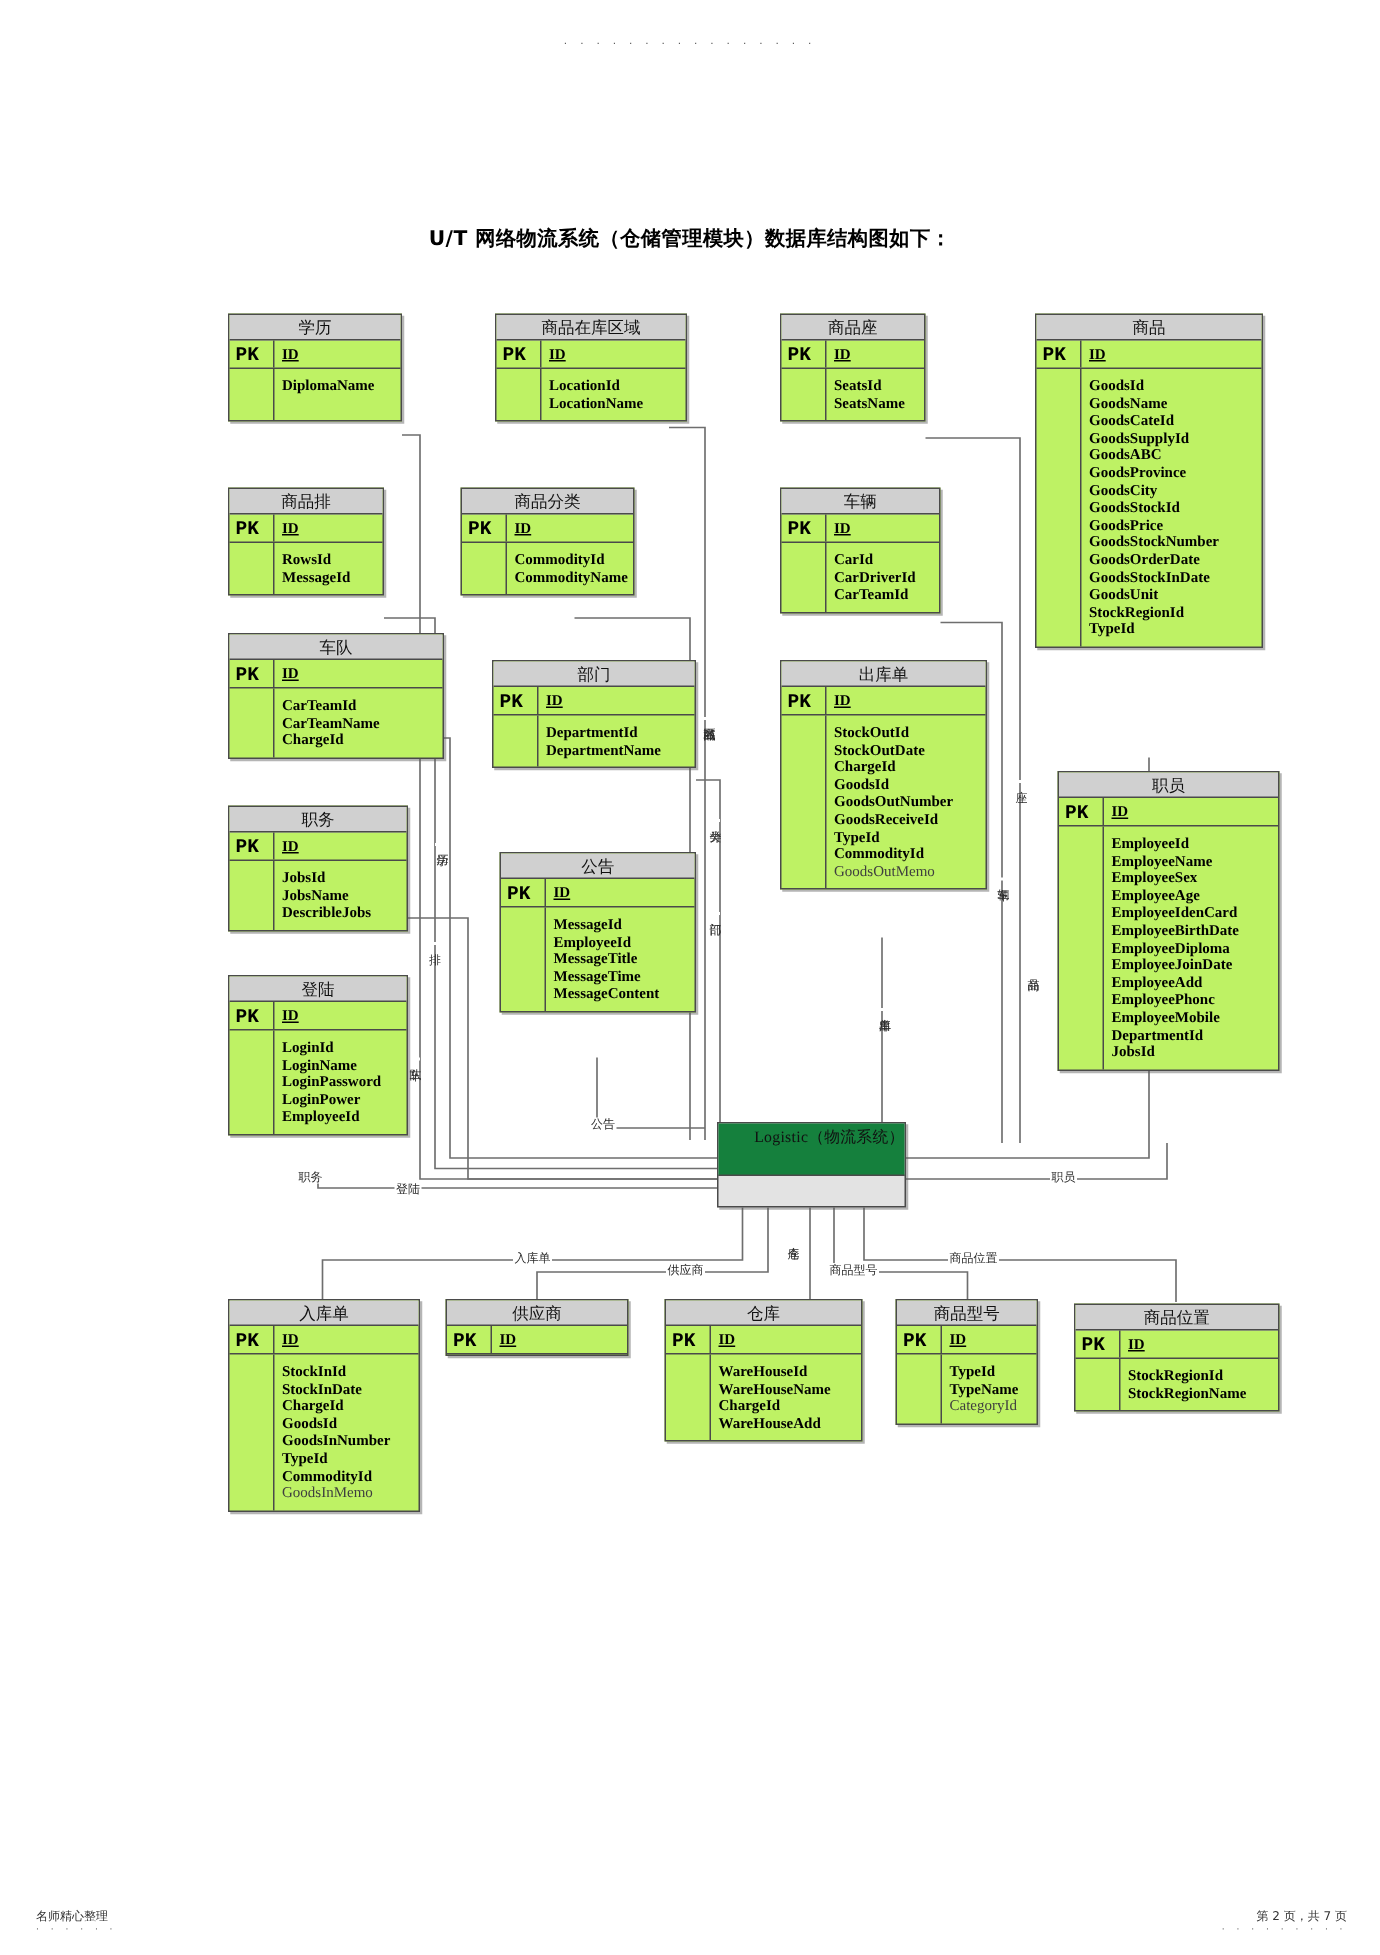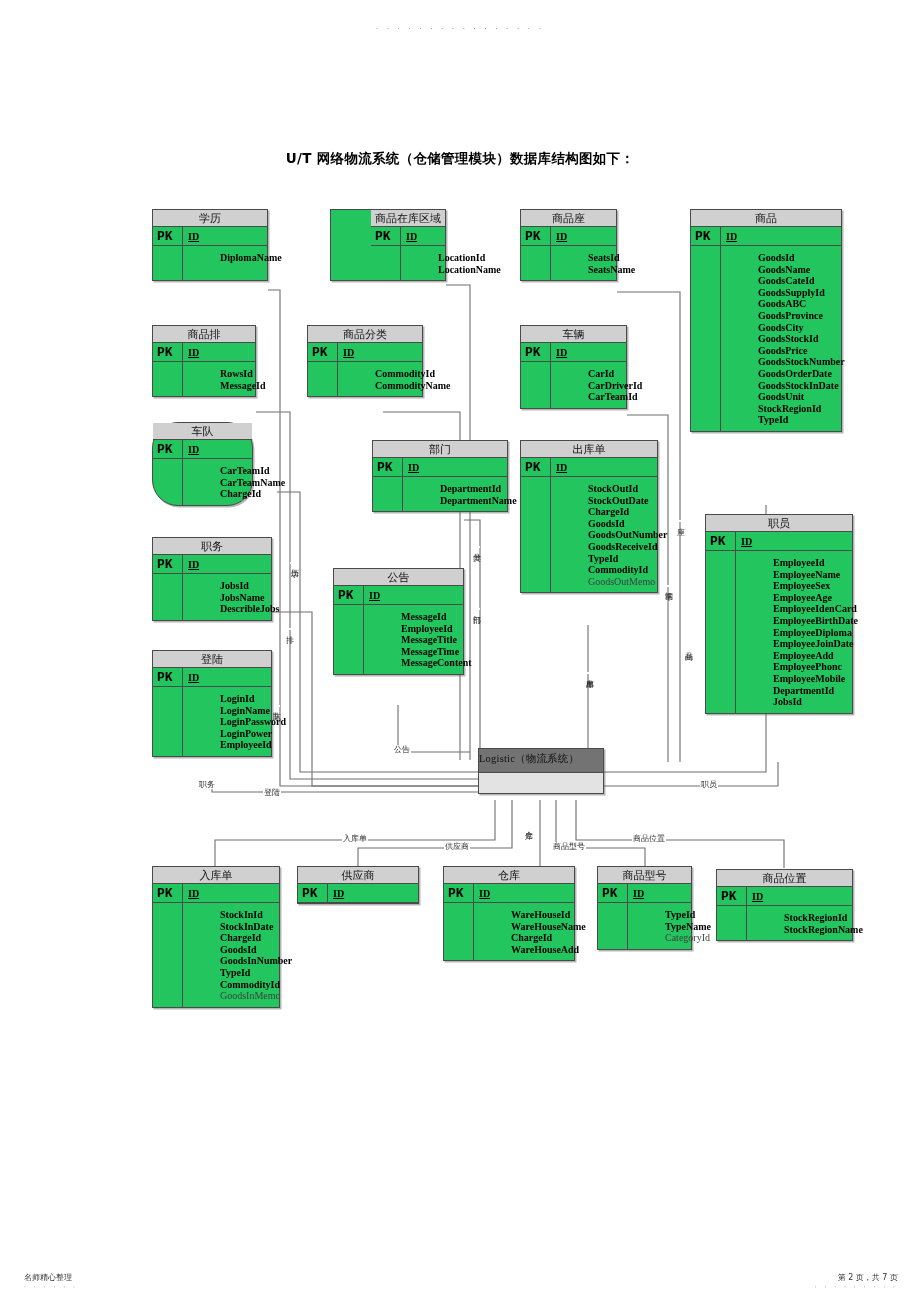--- a/index.html
+++ b/index.html
@@ -40,21 +40,21 @@
   
   .doc-title{
     position:absolute;left:0;top:150px;width:920px;text-align:center;
     font-family:"DejaVu Sans","Liberation Sans",sans-serif;
     font-size:13.5px;font-weight:bold;color:#000;letter-spacing:.3px;
   }
 
   
   .entity{
     position:absolute;box-sizing:border-box;
-    border:1.2px solid #4a4a4a;background:#22c55e;
+    border:1.2px solid #4a4a4a;background:#bef264;
     box-shadow:1.5px 1.5px 0 rgba(90,90,90,.45);
     z-index:5;
   }
   .ent-title{
     box-sizing:border-box;width:100%;
     background:#d0d0d0;border-bottom:1.2px solid #4a4a4a;
     text-align:center;font-size:11px;line-height:17px;height:17px;
     font-family:"DejaVu Sans","Liberation Sans",sans-serif;color:#111;
   }
   .ent-pkrow{
@@ -65,44 +65,44 @@
     box-sizing:border-box;width:30px;flex:0 0 30px;
     border-right:1.2px solid #4a4a4a;
     font-size:13px;font-weight:bold;line-height:19px;padding-left:4px;
     font-family:Liberation Mono, monospace;
   }
   .ent-pkname{
     box-sizing:border-box;flex:1;padding-left:5px;
     font-size:10px;font-weight:bold;line-height:19px;
     text-decoration:underline;font-family:"Liberation Serif",serif;
   }
-  .ent-body{box-sizing:border-box;display:flex;width:100%;gap:32px;}
+  .ent-body{box-sizing:border-box;display:flex;width:100%;}
   .ent-gut{
     box-sizing:border-box;width:30px;flex:0 0 30px;
     border-right:1.2px solid #4a4a4a;
   }
   .ent-fields{
     box-sizing:border-box;flex:1;padding:6px 4px 5px 5px;
   }
   .fld{
     font-size:10px;line-height:11.6px;font-weight:bold;
     font-family:"Liberation Serif",serif;white-space:nowrap;color:#000;
   }
   .fld.nullable{font-weight:normal;color:#3f3f3f;}
 
   
   .hub{
     position:absolute;box-sizing:border-box;
     border:1.2px solid #4a4a4a;background:#e3e3e3;
     box-shadow:1.5px 1.5px 0 rgba(90,90,90,.45);z-index:6;
   }
   .hub-title{
-    box-sizing:border-box;width:100%;height:24px;line-height:20px;
-    background:#737373;border-bottom:1.2px solid #4a4a4a;
-    text-align:left;font-size:10.5px;
+    box-sizing:border-box;width:100%;height:35px;line-height:20px;
+    background:#15803d;border-bottom:1.2px solid #4a4a4a;
+    text-align:right;font-size:10.5px;
     font-family:"Liberation Serif",serif;color:#111;letter-spacing:.2px;
   }
   .hub-body{box-sizing:border-box;width:100%;height:20px;}
 
   
   #wires{position:absolute;left:0;top:0;width:920px;height:1303px;z-index:1;}
   #wires line,#wires polyline,#wires path{
     fill:none;stroke:#6e6e6e;stroke-width:1.1px;
   }
   .edge-label{
@@ -193,21 +193,21 @@
     </div>
     <div class="ent-body">
       <div class="ent-gut"></div>
       <div class="ent-fields">
         <div class="fld">DiplomaName</div>
         <div class="fld" style="visibility:hidden;">x</div>
       </div>
     </div>
   </div>
 
-  <div class="entity" style="left:330px;top:209px;width:116px;padding-left:40px;">
+  <div class="entity" style="left:330px;top:209px;width:128px;">
     <div class="ent-title">商品在库区域</div>
     <div class="ent-pkrow">
       <div class="ent-pk">PK</div>
       <div class="ent-pkname">ID</div>
     </div>
     <div class="ent-body">
       <div class="ent-gut"></div>
       <div class="ent-fields">
         <div class="fld">LocationId</div>
         <div class="fld">LocationName</div>
@@ -297,37 +297,37 @@
     <div class="ent-body">
       <div class="ent-gut"></div>
       <div class="ent-fields">
         <div class="fld">CarId</div>
         <div class="fld">CarDriverId</div>
         <div class="fld">CarTeamId</div>
       </div>
     </div>
   </div>
 
-  <div class="entity" style="left:152px;top:422px;width:101px;border-radius:26px;">
+  <div class="entity" style="left:152px;top:422px;width:144px;">
     <div class="ent-title">车队</div>
     <div class="ent-pkrow">
       <div class="ent-pk">PK</div>
       <div class="ent-pkname">ID</div>
     </div>
     <div class="ent-body">
       <div class="ent-gut"></div>
       <div class="ent-fields">
         <div class="fld">CarTeamId</div>
         <div class="fld">CarTeamName</div>
         <div class="fld">ChargeId</div>
       </div>
     </div>
   </div>
 
-  <div class="entity" style="left:328px;top:440px;width:136px;margin-left:44px;">
+  <div class="entity" style="left:328px;top:440px;width:136px;">
     <div class="ent-title">部门</div>
     <div class="ent-pkrow">
       <div class="ent-pk">PK</div>
       <div class="ent-pkname">ID</div>
     </div>
     <div class="ent-body">
       <div class="ent-gut"></div>
       <div class="ent-fields">
         <div class="fld">DepartmentId</div>
         <div class="fld">DepartmentName</div>

